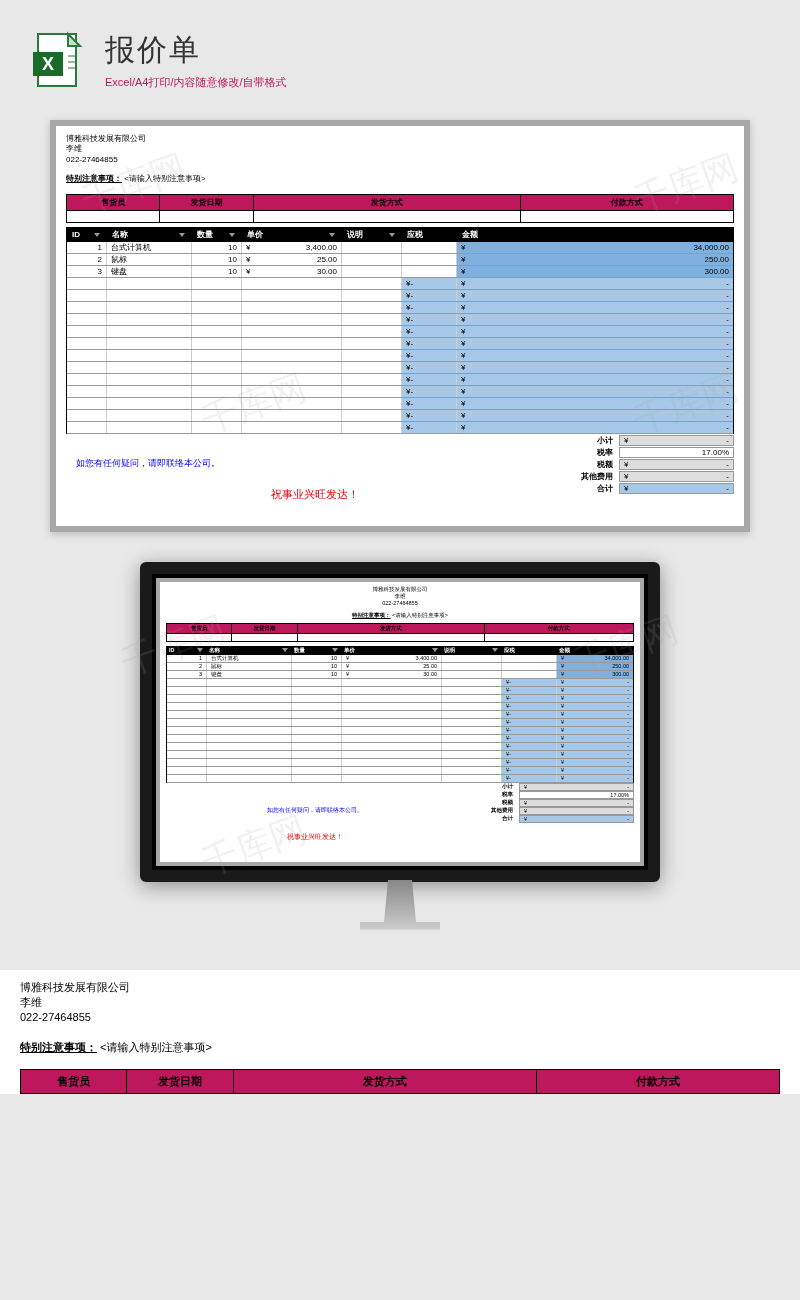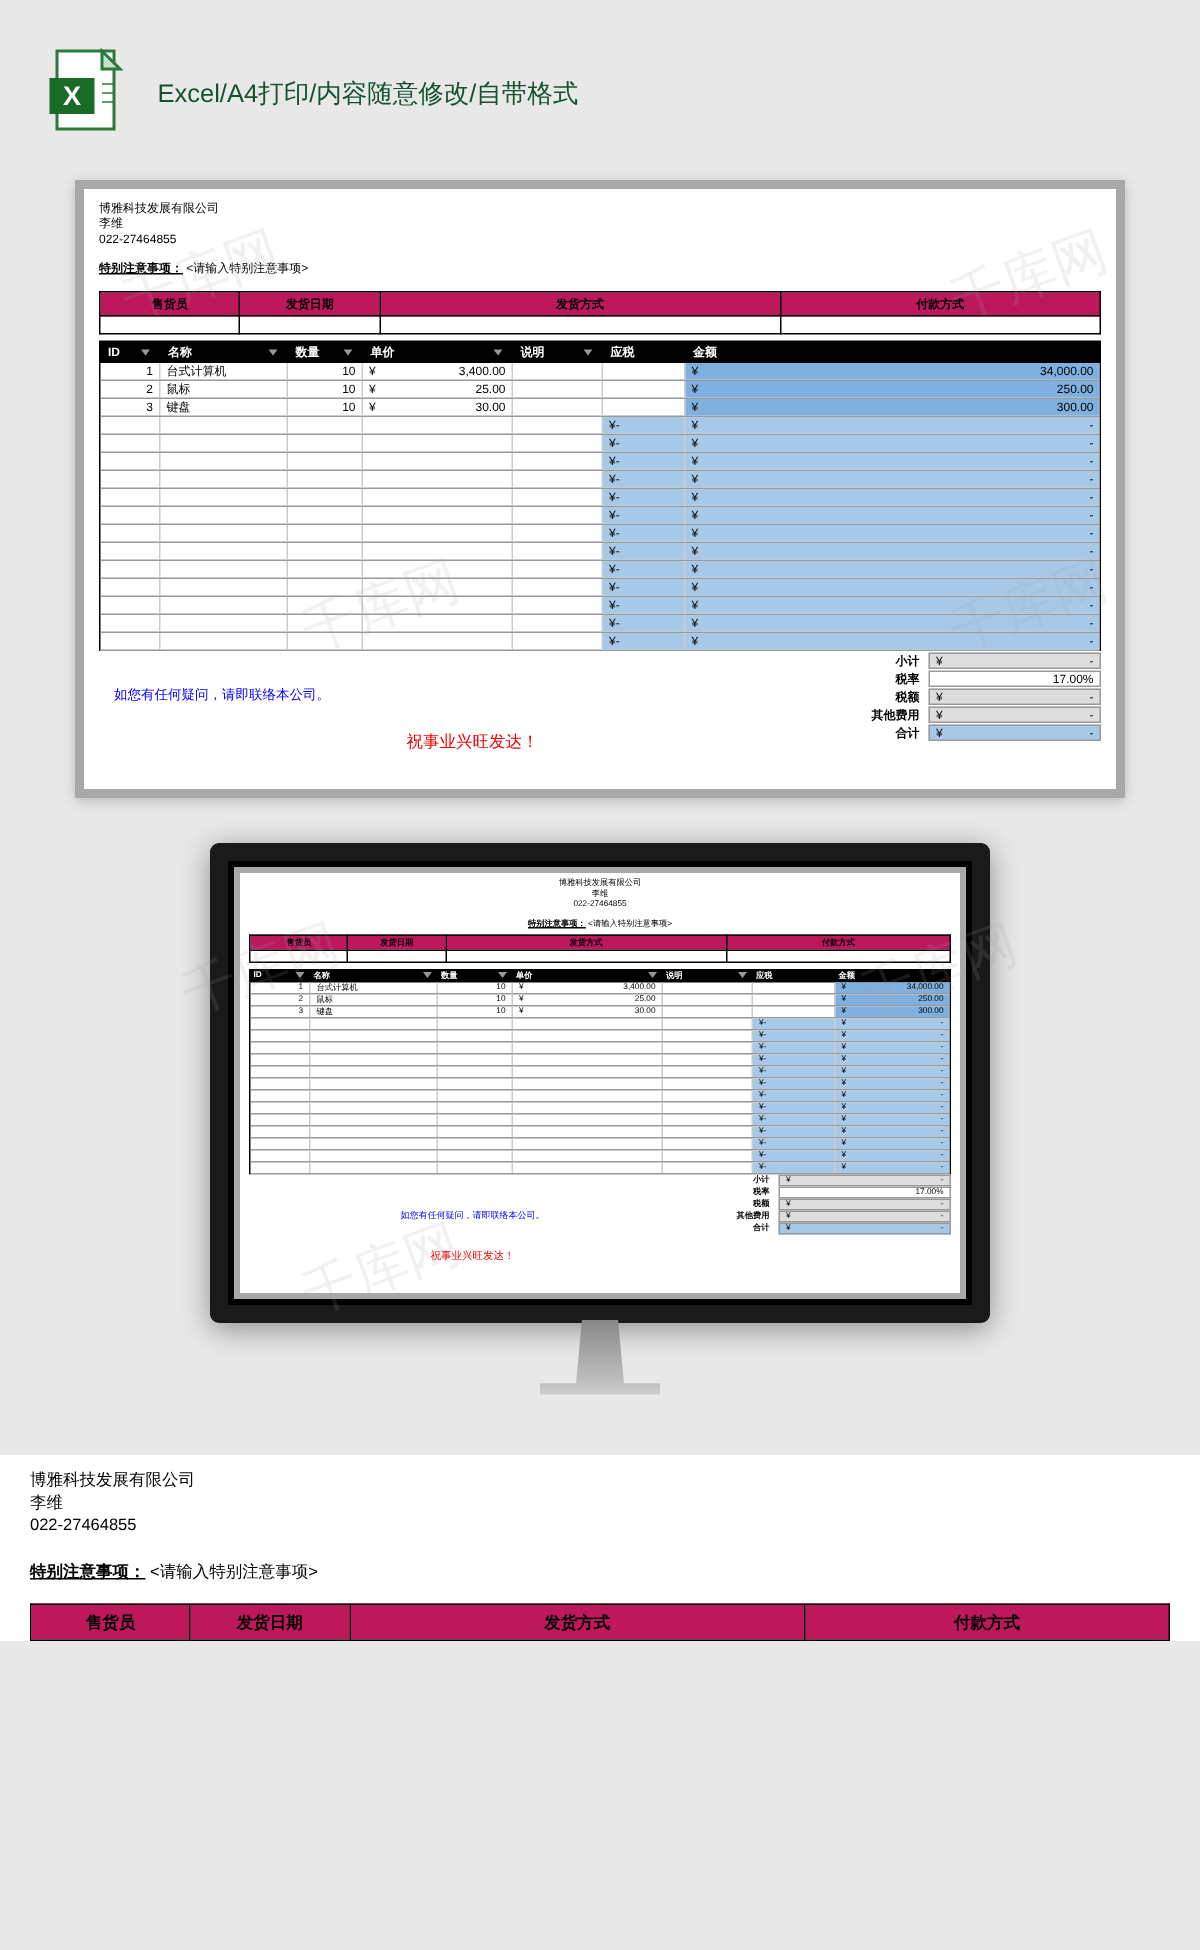--- a/index.html
+++ b/index.html
@@ -3,21 +3,21 @@
 <meta charset="utf-8">
 <style>
 *{margin:0;padding:0;box-sizing:border-box;font-family:"Microsoft YaHei",Arial,sans-serif}
 body{background:#e8e8e8;width:800px;overflow:hidden}
 .page{background:#e8e8e8;padding:20px 0 0 0}
 .header-row{display:flex;align-items:center;padding:10px 30px 20px 30px}
 .excel-icon{width:60px;height:60px;margin-right:15px;position:relative}
 .excel-icon svg{width:100%;height:100%}
 .header-text{flex:1}
 .title{font-size:30px;font-weight:300;color:#333;letter-spacing:2px}
-.subtitle{font-size:17px;color:#14532d;margin-top:4px}
+.subtitle{font-size:11px;color:#be185d;margin-top:4px}
 .preview-card{background:#a8a8a8;margin:10px 50px 30px 50px;padding:6px;box-shadow:0 2px 8px rgba(0,0,0,.2)}
 .doc-page{background:#fff;padding:8px 10px;font-size:8px;color:#000}
 .company-block{line-height:1.3;margin-bottom:8px;font-size:8px}
 .notice-row{margin:6px 0 10px 0;font-size:8px}
 .notice-row b{text-decoration:underline}
 .ship-table{width:100%;border-collapse:collapse;margin-bottom:4px}
 .ship-table th{background:#be185d;border:1px solid #000;padding:2px 4px;font-size:8px;font-weight:bold}
 .ship-table td{border:1px solid #000;height:12px}
 .items-header{display:flex;background:#000;color:#fff;font-weight:bold;font-size:8px}
 .items-header>div{padding:2px 6px;display:flex;align-items:center;justify-content:space-between}
@@ -79,20 +79,21 @@
           <rect x="8" y="4" width="38" height="52" fill="#fff" stroke="#2a7a3a" stroke-width="2"></rect>
           <path d="M38 4 L50 16 L38 16 Z" fill="#c8e0cc" stroke="#2a7a3a" stroke-width="2"></path>
           <rect x="3" y="22" width="30" height="24" fill="#1a6b2a"></rect>
           <text x="18" y="40" fill="#fff" font-size="18" font-weight="bold" text-anchor="middle">X</text>
           <line x1="38" y1="26" x2="46" y2="26" stroke="#2a7a3a"></line>
           <line x1="38" y1="32" x2="46" y2="32" stroke="#2a7a3a"></line>
           <line x1="38" y1="38" x2="46" y2="38" stroke="#2a7a3a"></line>
         </svg>
     </div>
     <div class="header-text">
+      <div class="title">报价单</div>
       <div class="subtitle">Excel/A4打印/内容随意修改/自带格式</div>
     </div>
   </div>
 
   <div class="preview-wrap">
     <div class="watermark" style="top:40px;left:80px">千库网</div>
     <div class="watermark" style="top:40px;right:60px">千库网</div>
     <div class="watermark" style="top:260px;left:200px">千库网</div>
     <div class="watermark" style="top:260px;right:60px">千库网</div>
 

